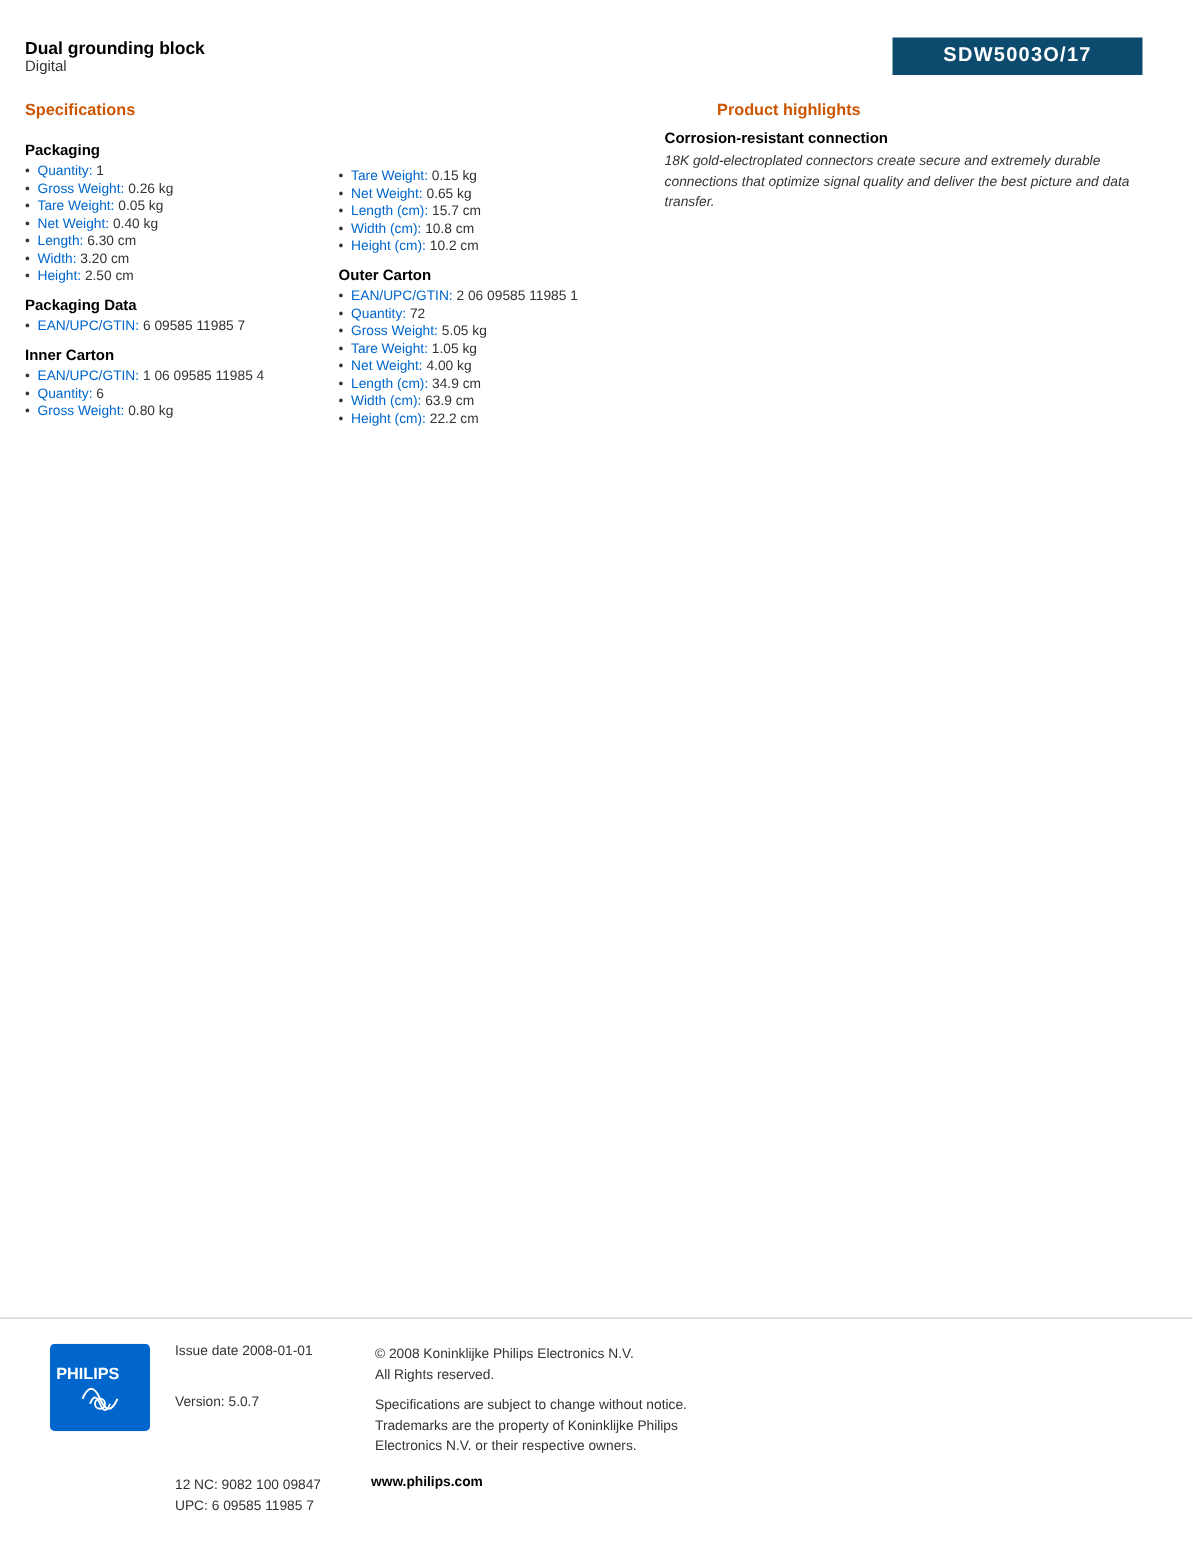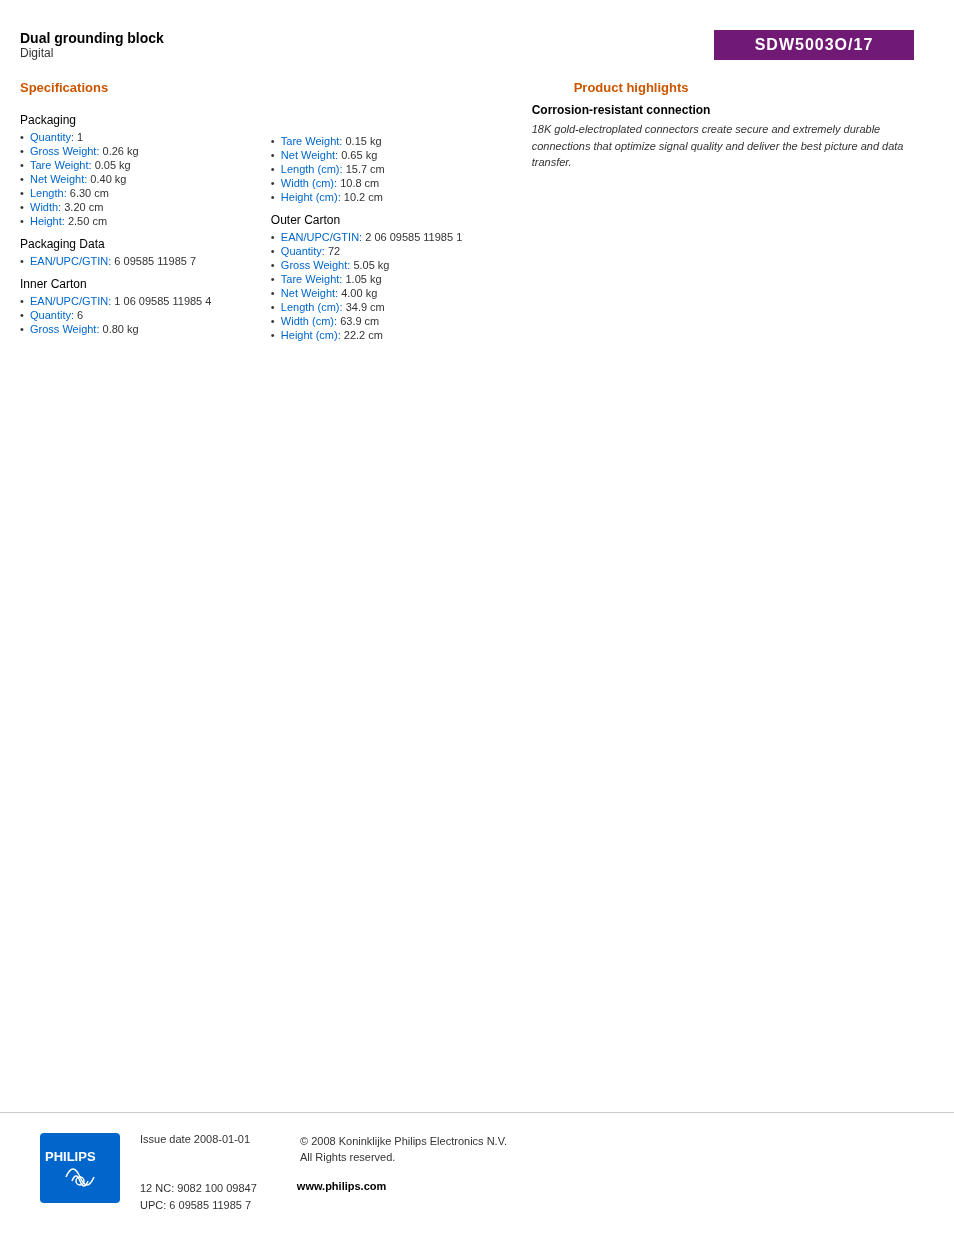--- a/index.html
+++ b/index.html
@@ -38,21 +38,21 @@
       font-weight: bold;
       color: #000;
     }
 
     .product-subtitle {
       font-size: 12px;
       color: #333;
     }
 
     .product-id-block {
-      background: #701a75;
+      background: #0c4a6e;
       color: #fff;
       padding: 6px 16px;
       font-size: 16px;
       font-weight: bold;
       letter-spacing: 1px;
       min-width: 200px;
       text-align: center;
     }
 
     .main-content {
@@ -74,21 +74,21 @@
     .section-heading {
       font-size: 13px;
       font-weight: bold;
       color: #cc5500;
       margin-bottom: 8px;
       border-bottom: none;
     }
 
     .sub-section-heading {
       font-size: 12px;
-      font-weight: normal;
+      font-weight: bold;
       color: #000;
       margin-bottom: 4px;
       margin-top: 10px;
     }
 
     .spec-list {
       list-style: none;
       margin-bottom: 10px;
     }
 
@@ -290,20 +290,26 @@
       <path d="M26 44 Q33 28 40 44 Q47 60 54 44" fill="none" stroke="white" stroke-width="1.5"></path>
     </svg>
   </div>
 
   <div class="footer-info">
     <div class="footer-row">
       <div class="footer-label">Issue date 2008-01-01</div>
       <div class="footer-desc" style="white-space: pre-line;">© 2008 Koninklijke Philips Electronics N.V.
 All Rights reserved.</div>
     </div>
+    <div class="footer-row">
+      <div class="footer-label">Version: 5.0.7</div>
+      <div class="footer-desc" style="white-space: pre-line;">Specifications are subject to change without notice.
+Trademarks are the property of Koninklijke Philips
+Electronics N.V. or their respective owners.</div>
+    </div>
     <div class="footer-row" style="margin-top:6px;">
       <div class="footer-nc-upc" style="white-space: pre-line;">12 NC: 9082 100 09847
 UPC: 6 09585 11985 7</div>
       <div style="flex:1; padding-left:20px;">
         <div class="footer-website">www.philips.com</div>
       </div>
     </div>
   </div>
 </div>
 

